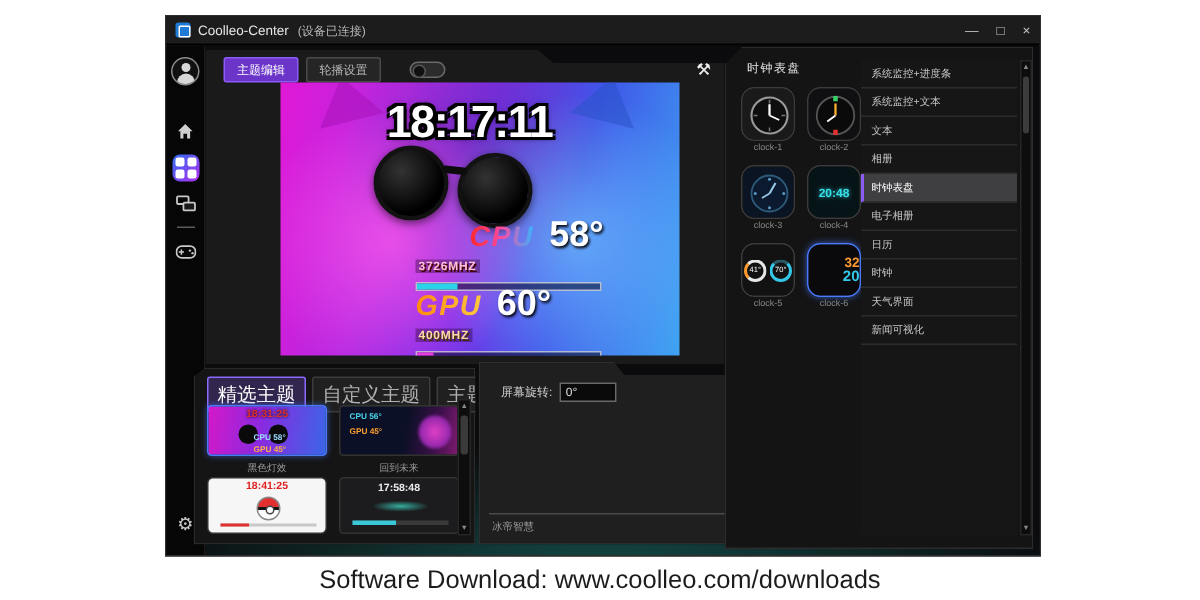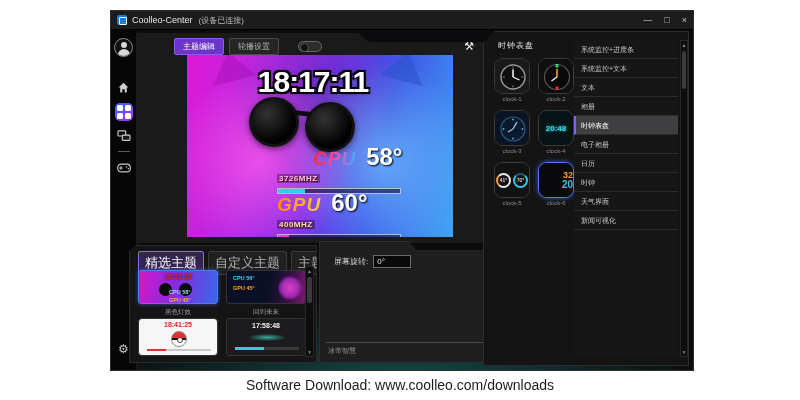--- a/index.html
+++ b/index.html
@@ -44,21 +44,21 @@
              align-content:center; justify-content:center; }
   .sb-apps span { background:#fff; border-radius:1.5px; }
   .sb-screens { margin-top:7px; }
   .sb-div { margin-top:7px; width:12px; height:1px; background:#5a5a5a; }
   .sb-pad { margin-top:8px; }
   .sb-gear { margin-top:auto; margin-bottom:14px; font-size:12px; color:#c8c8c8; }
 
   
   .editor { position:absolute; left:26px; top:2px; width:346px; height:210px; background:#1a1a1a;
             clip-path:polygon(0 0, 64% 0, 67% 9px, 100% 9px, 100% 100%, 0 100%); }
-  .etabs { position:absolute; left:12px; top:5px; display:flex; gap:5px; align-items:center;margin-left:25px; }
+  .etabs { position:absolute; left:12px; top:5px; display:flex; gap:5px; align-items:center; }
   .etab { font-size:8px; padding:2px 8px; border-radius:2px; background:#252525;
           color:#b8b8b8; border:1px solid #4a4a4a; }
   .etab.active { background:#6a35c8; color:#fff; border-color:#8a5cf5; }
   .toggle { margin-left:14px; width:24px; height:11px; border-radius:6px; background:#2c2c2c;
             border:1px solid #6a6a6a; position:relative; }
   .toggle::after { content:""; position:absolute; left:1px; top:1px; width:7px; height:7px;
                    border-radius:50%; background:#111; border:1px solid #555; }
   .tools-ic { position:absolute; right:9px; top:7px; font-size:11px; color:#f0f0f0; }
 
   
@@ -180,21 +180,21 @@
   .mi { height:19px; line-height:19px; font-size:7px; color:#c6c6c6; padding-left:7px;
         border-bottom:1px solid #2c2c2c; white-space:nowrap; overflow:hidden; }
   .mi.sel { background:#3f3f42; color:#fff; border-left:2px solid #8a5cf5; padding-left:5px; }
   .rscroll { position:absolute; left:196px; top:8px; bottom:8px; width:8px; background:#0d0d0e;
              border:1px solid #262626; display:flex; flex-direction:column; align-items:center; }
   .rscroll .arr { font-size:5px; color:#888; line-height:8px; }
   .rscroll .thumbbar { width:4px; height:38px; background:#3c3c3c; margin:2px 0; border-radius:2px; }
   .rscroll .sp { flex:1; }
 
   
-  .caption { position:absolute; left:0; right:0; top:377px; text-align:center; font-size:14px;
+  .caption { position:absolute; left:0; right:0; top:377px; text-align:center; font-size:17px;
              color:#1c1c1c; }
   svg { display:block; }
 </style>
 </head>
 <body>
 
 <div class="page">
   <div class="win">
 
     <div class="titlebar">

